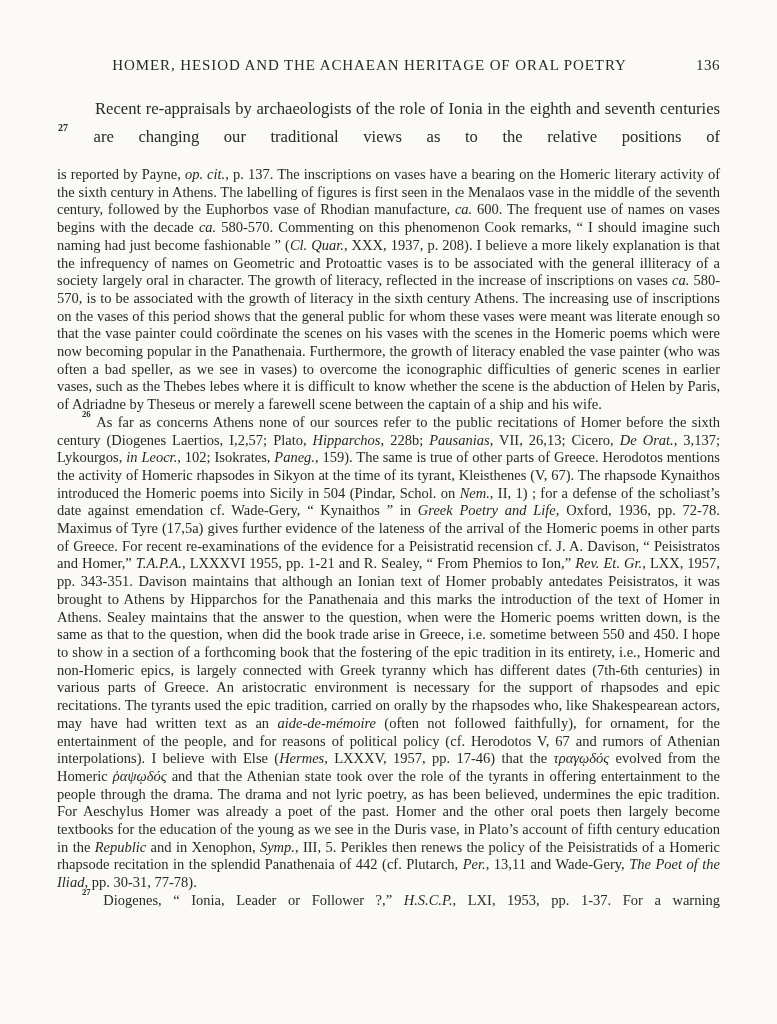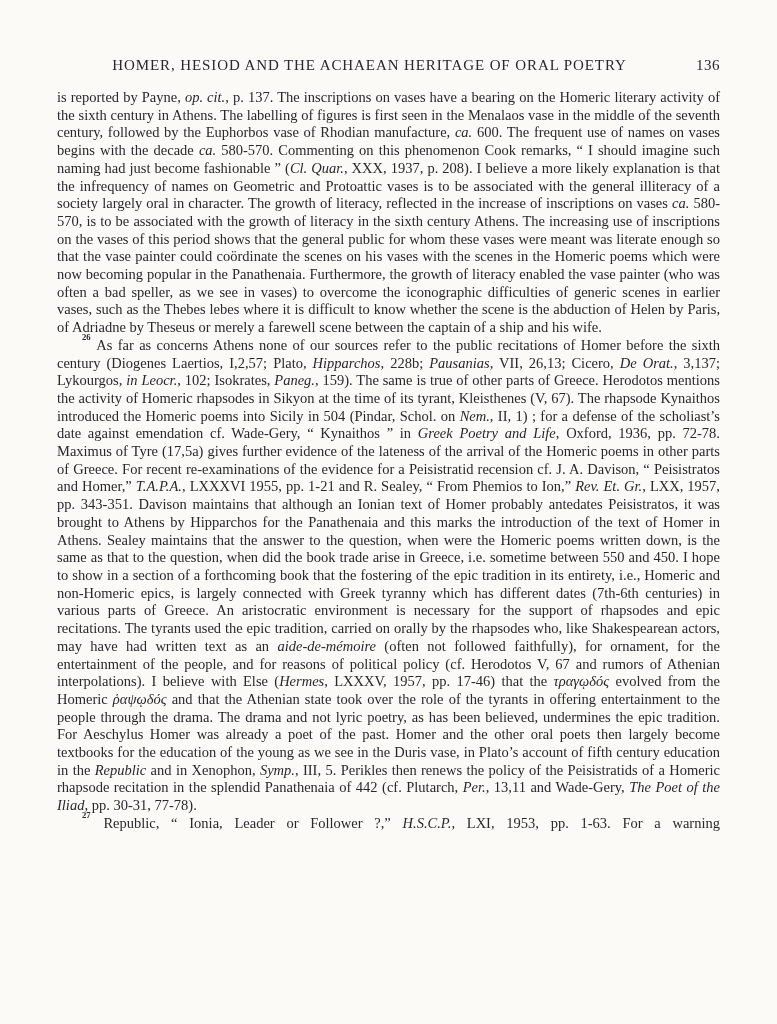--- a/index.html
+++ b/index.html
@@ -72,19 +72,22 @@
 </style>
 </head>
 <body style="background: rgb(251, 250, 246); color: rgb(41, 40, 42);">
 
 <div class="page">
   <div class="running-head">
     <span class="rh-title">HOMER, HESIOD AND THE ACHAEAN HERITAGE OF ORAL POETRY</span>
     <span class="rh-page">136</span>
   </div>
 
+  <div class="main-text">
+      <p class="indent justify-last"><span>Recent re-appraisals by archaeologists of the role of Ionia in the eighth and seventh centuries </span><sup class="fn-marker">27</sup><span> are changing our traditional views as to the relative positions of</span></p>
+    </div>
 
   <div class="footnotes">
       <p class=""><span>is reported by Payne, </span><i>op. cit.</i><span>, p. 137. The inscriptions on vases have a bearing on the Homeric literary activity of the sixth century in Athens. The labelling of figures is first seen in the Menalaos vase in the middle of the seventh century, followed by the Euphorbos vase of Rhodian manufacture, </span><i>ca.</i><span> 600. The frequent use of names on vases begins with the decade </span><i>ca.</i><span> 580-570. Commenting on this phenomenon Cook remarks, “ I should imagine such naming had just become fashionable ” (</span><i>Cl. Quar.</i><span>, XXX, 1937, p. 208). I believe a more likely explanation is that the infrequency of names on Geometric and Protoattic vases is to be associated with the general illiteracy of a society largely oral in character. The growth of literacy, reflected in the increase of inscriptions on vases </span><i>ca.</i><span> 580-570, is to be associated with the growth of literacy in the sixth century Athens. The increasing use of inscriptions on the vases of this period shows that the general public for whom these vases were meant was literate enough so that the vase painter could coördinate the scenes on his vases with the scenes in the Homeric poems which were now becoming popular in the Panathenaia. Furthermore, the growth of literacy enabled the vase painter (who was often a bad speller, as we see in vases) to overcome the iconographic difficulties of generic scenes in earlier vases, such as the Thebes lebes where it is difficult to know whether the scene is the abduction of Helen by Paris, of Adriadne by Theseus or merely a farewell scene between the captain of a ship and his wife.</span></p>
       <p class="indent"><sup class="fn-marker">26</sup><span> As far as concerns Athens none of our sources refer to the public recitations of Homer before the sixth century (Diogenes Laertios, I,2,57; Plato, </span><i>Hipparchos</i><span>, 228b; </span><i>Pausanias</i><span>, VII, 26,13; Cicero, </span><i>De Orat.</i><span>, 3,137; Lykourgos, </span><i>in Leocr.</i><span>, 102; Isokrates, </span><i>Paneg.</i><span>, 159). The same is true of other parts of Greece. Herodotos mentions the activity of Homeric rhapsodes in Sikyon at the time of its tyrant, Kleisthenes (V, 67). The rhapsode Kynaithos introduced the Homeric poems into Sicily in 504 (Pindar, Schol. on </span><i>Nem.</i><span>, II, 1) ; for a defense of the scholiast’s date against emendation cf. Wade-Gery, “ Kynaithos ” in </span><i>Greek Poetry and Life</i><span>, Oxford, 1936, pp. 72-78. Maximus of Tyre (17,5a) gives further evidence of the lateness of the arrival of the Homeric poems in other parts of Greece. For recent re-examinations of the evidence for a Peisistratid recension cf. J. A. Davison, “ Peisistratos and Homer,” </span><i>T.A.P.A.</i><span>, LXXXVI 1955, pp. 1-21 and R. Sealey, “ From Phemios to Ion,” </span><i>Rev. Et. Gr.</i><span>, LXX, 1957, pp. 343-351. Davison maintains that although an Ionian text of Homer probably antedates Peisistratos, it was brought to Athens by Hipparchos for the Panathenaia and this marks the introduction of the text of Homer in Athens. Sealey maintains that the answer to the question, when were the Homeric poems written down, is the same as that to the question, when did the book trade arise in Greece, i.e. sometime between 550 and 450. I hope to show in a section of a forthcoming book that the fostering of the epic tradition in its entirety, i.e., Homeric and non-Homeric epics, is largely connected with Greek tyranny which has different dates (7th-6th centuries) in various parts of Greece. An aristocratic environment is necessary for the support of rhapsodes and epic recitations. The tyrants used the epic tradition, carried on orally by the rhapsodes who, like Shakespearean actors, may have had written text as an </span><i>aide-de-mémoire</i><span> (often not followed faithfully), for ornament, for the entertainment of the people, and for reasons of political policy (cf. Herodotos V, 67 and rumors of Athenian interpolations). I believe with Else (</span><i>Hermes</i><span>, LXXXV, 1957, pp. 17-46) that the </span><i>τραγῳδός</i><span> evolved from the Homeric </span><i>ῥαψῳδός</i><span> and that the Athenian state took over the role of the tyrants in offering entertainment to the people through the drama. The drama and not lyric poetry, as has been believed, undermines the epic tradition. For Aeschylus Homer was already a poet of the past. Homer and the other oral poets then largely become textbooks for the education of the young as we see in the Duris vase, in Plato’s account of fifth century education in the </span><i>Republic</i><span> and in Xenophon, </span><i>Symp.</i><span>, III, 5. Perikles then renews the policy of the Peisistratids of a Homeric rhapsode recitation in the splendid Panathenaia of 442 (cf. Plutarch, </span><i>Per.</i><span>, 13,11 and Wade-Gery, </span><i>The Poet of the Iliad</i><span>, pp. 30-31, 77-78).</span></p>
-      <p class="indent justify-last"><sup class="fn-marker">27</sup><span> Republic, “ Ionia, Leader or Follower ?,” </span><i>H.S.C.P.</i><span>, LXI, 1953, pp. 1-63. For a warning</span></p>
+      <p class="indent justify-last"><sup class="fn-marker">27</sup><span> Diogenes, “ Ionia, Leader or Follower ?,” </span><i>H.S.C.P.</i><span>, LXI, 1953, pp. 1-37. For a warning</span></p>
     </div>
 </div>
 
 </body></html>

